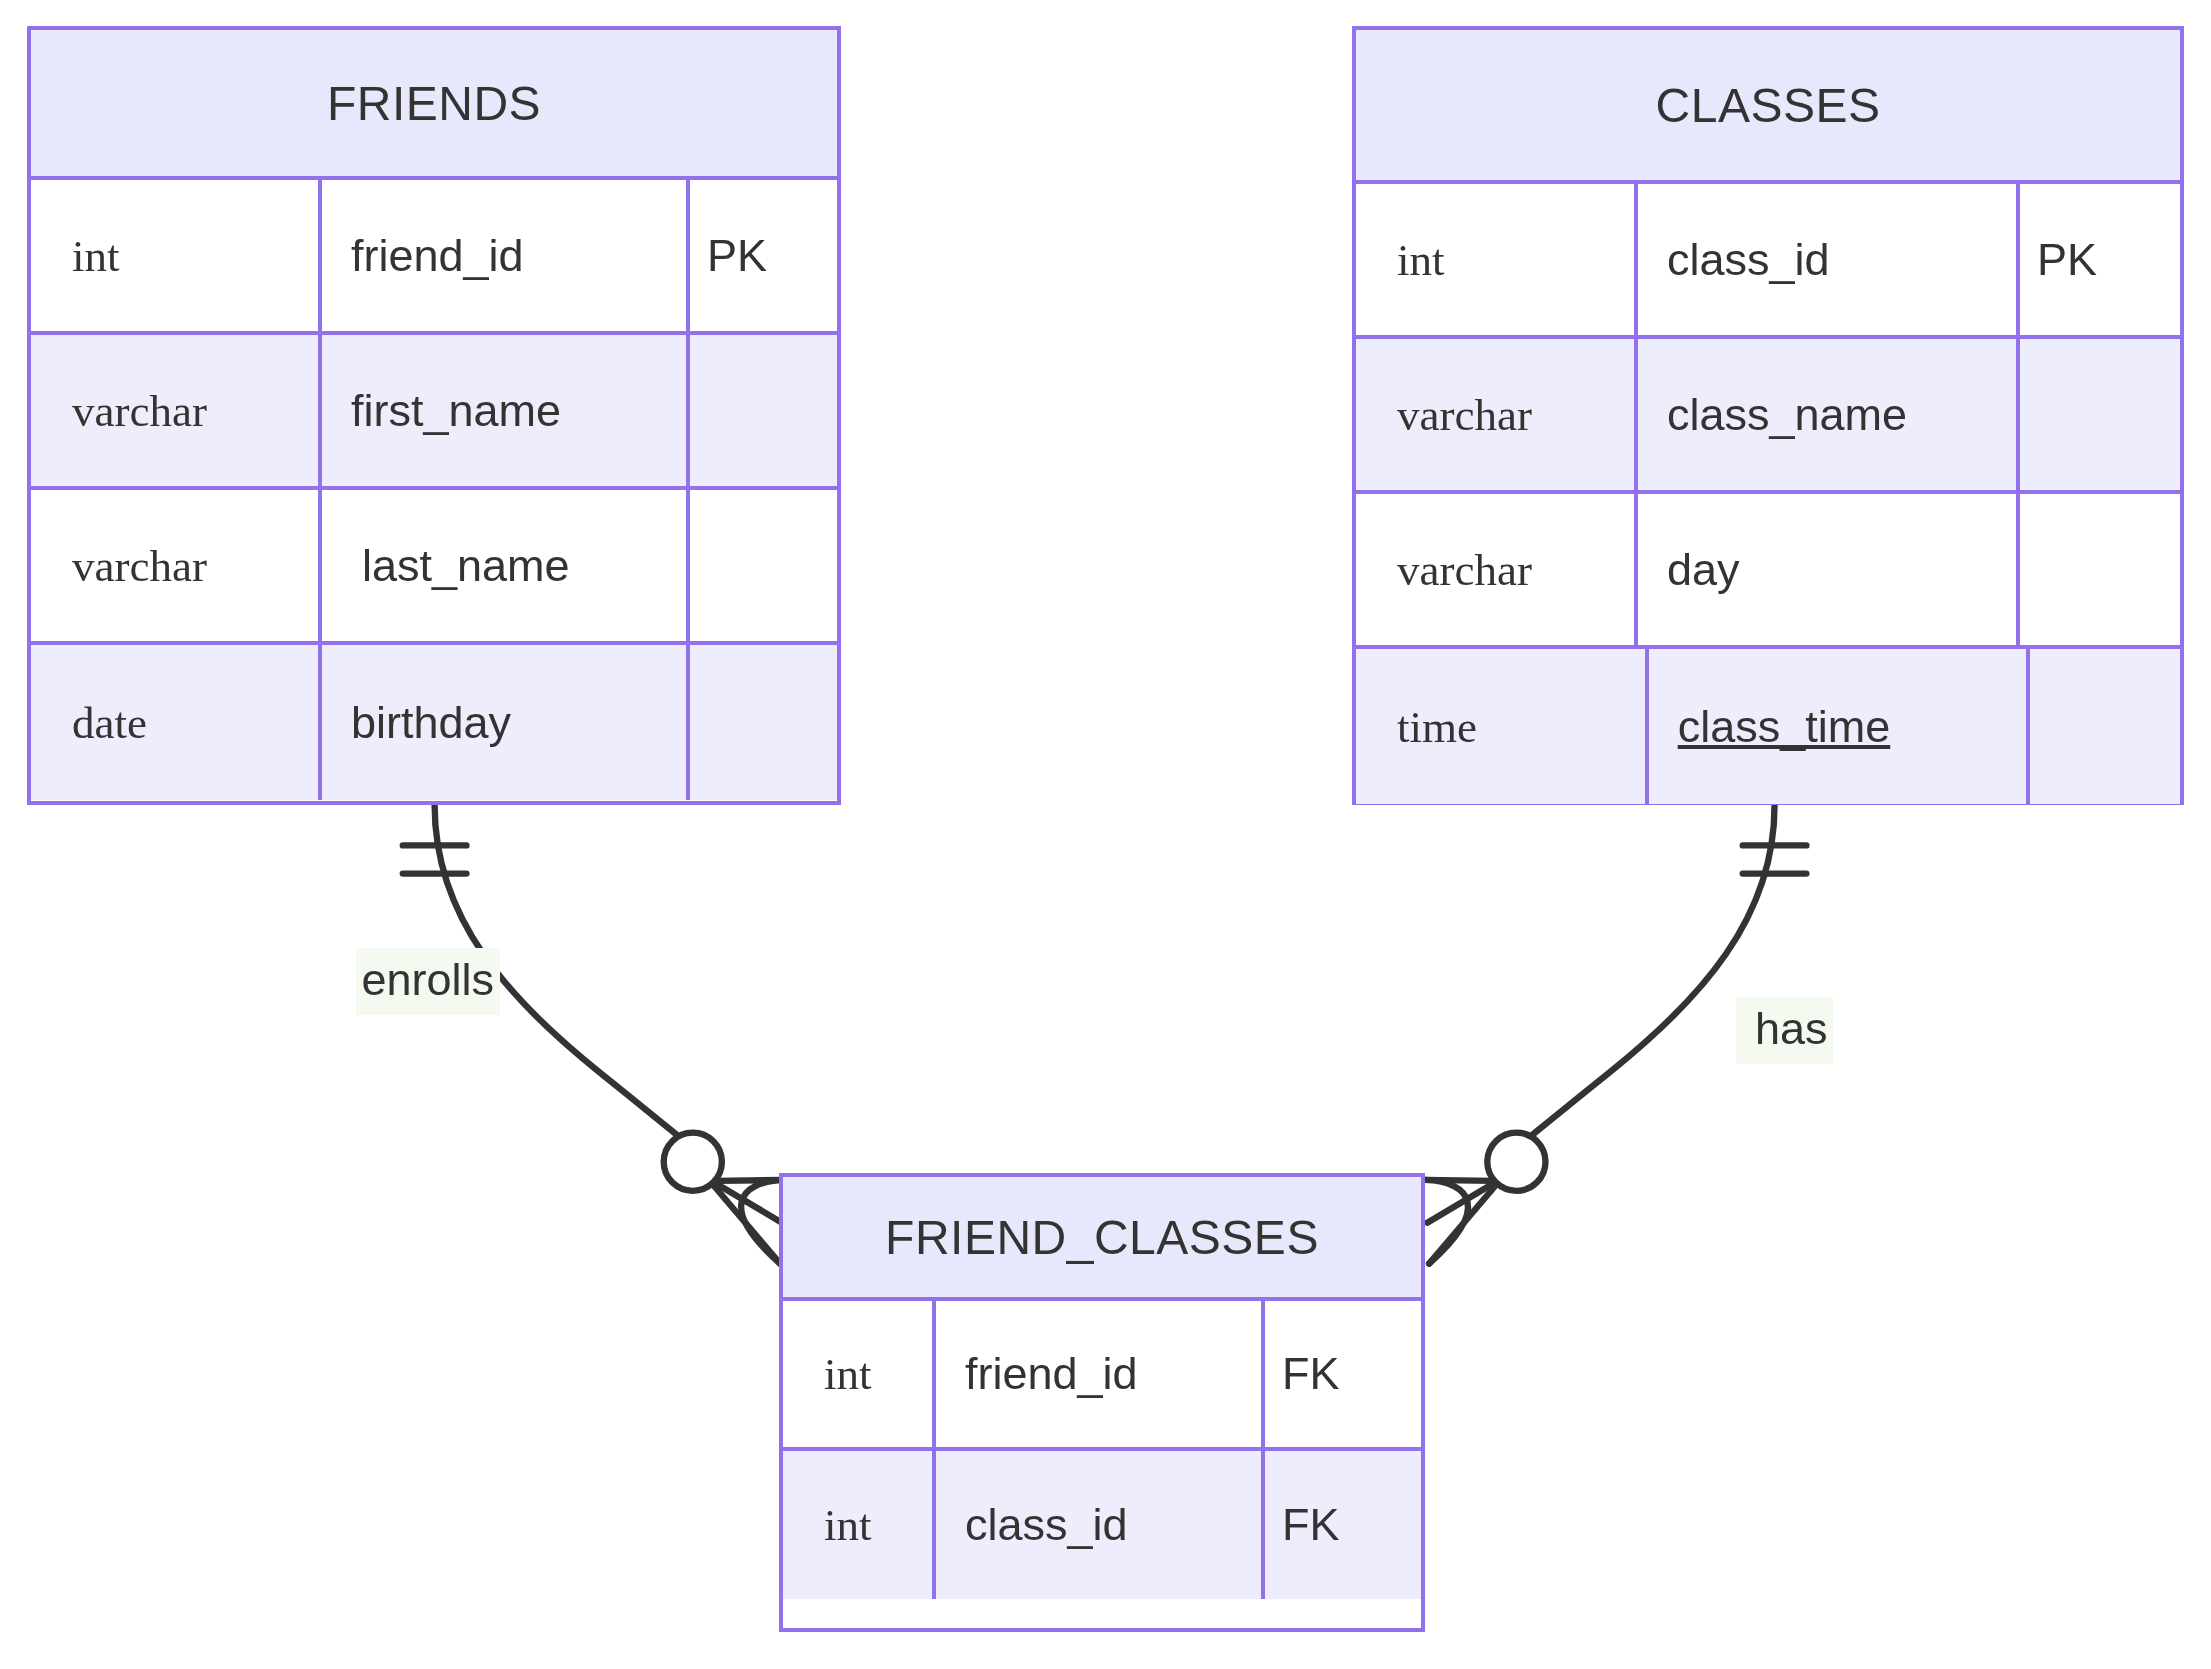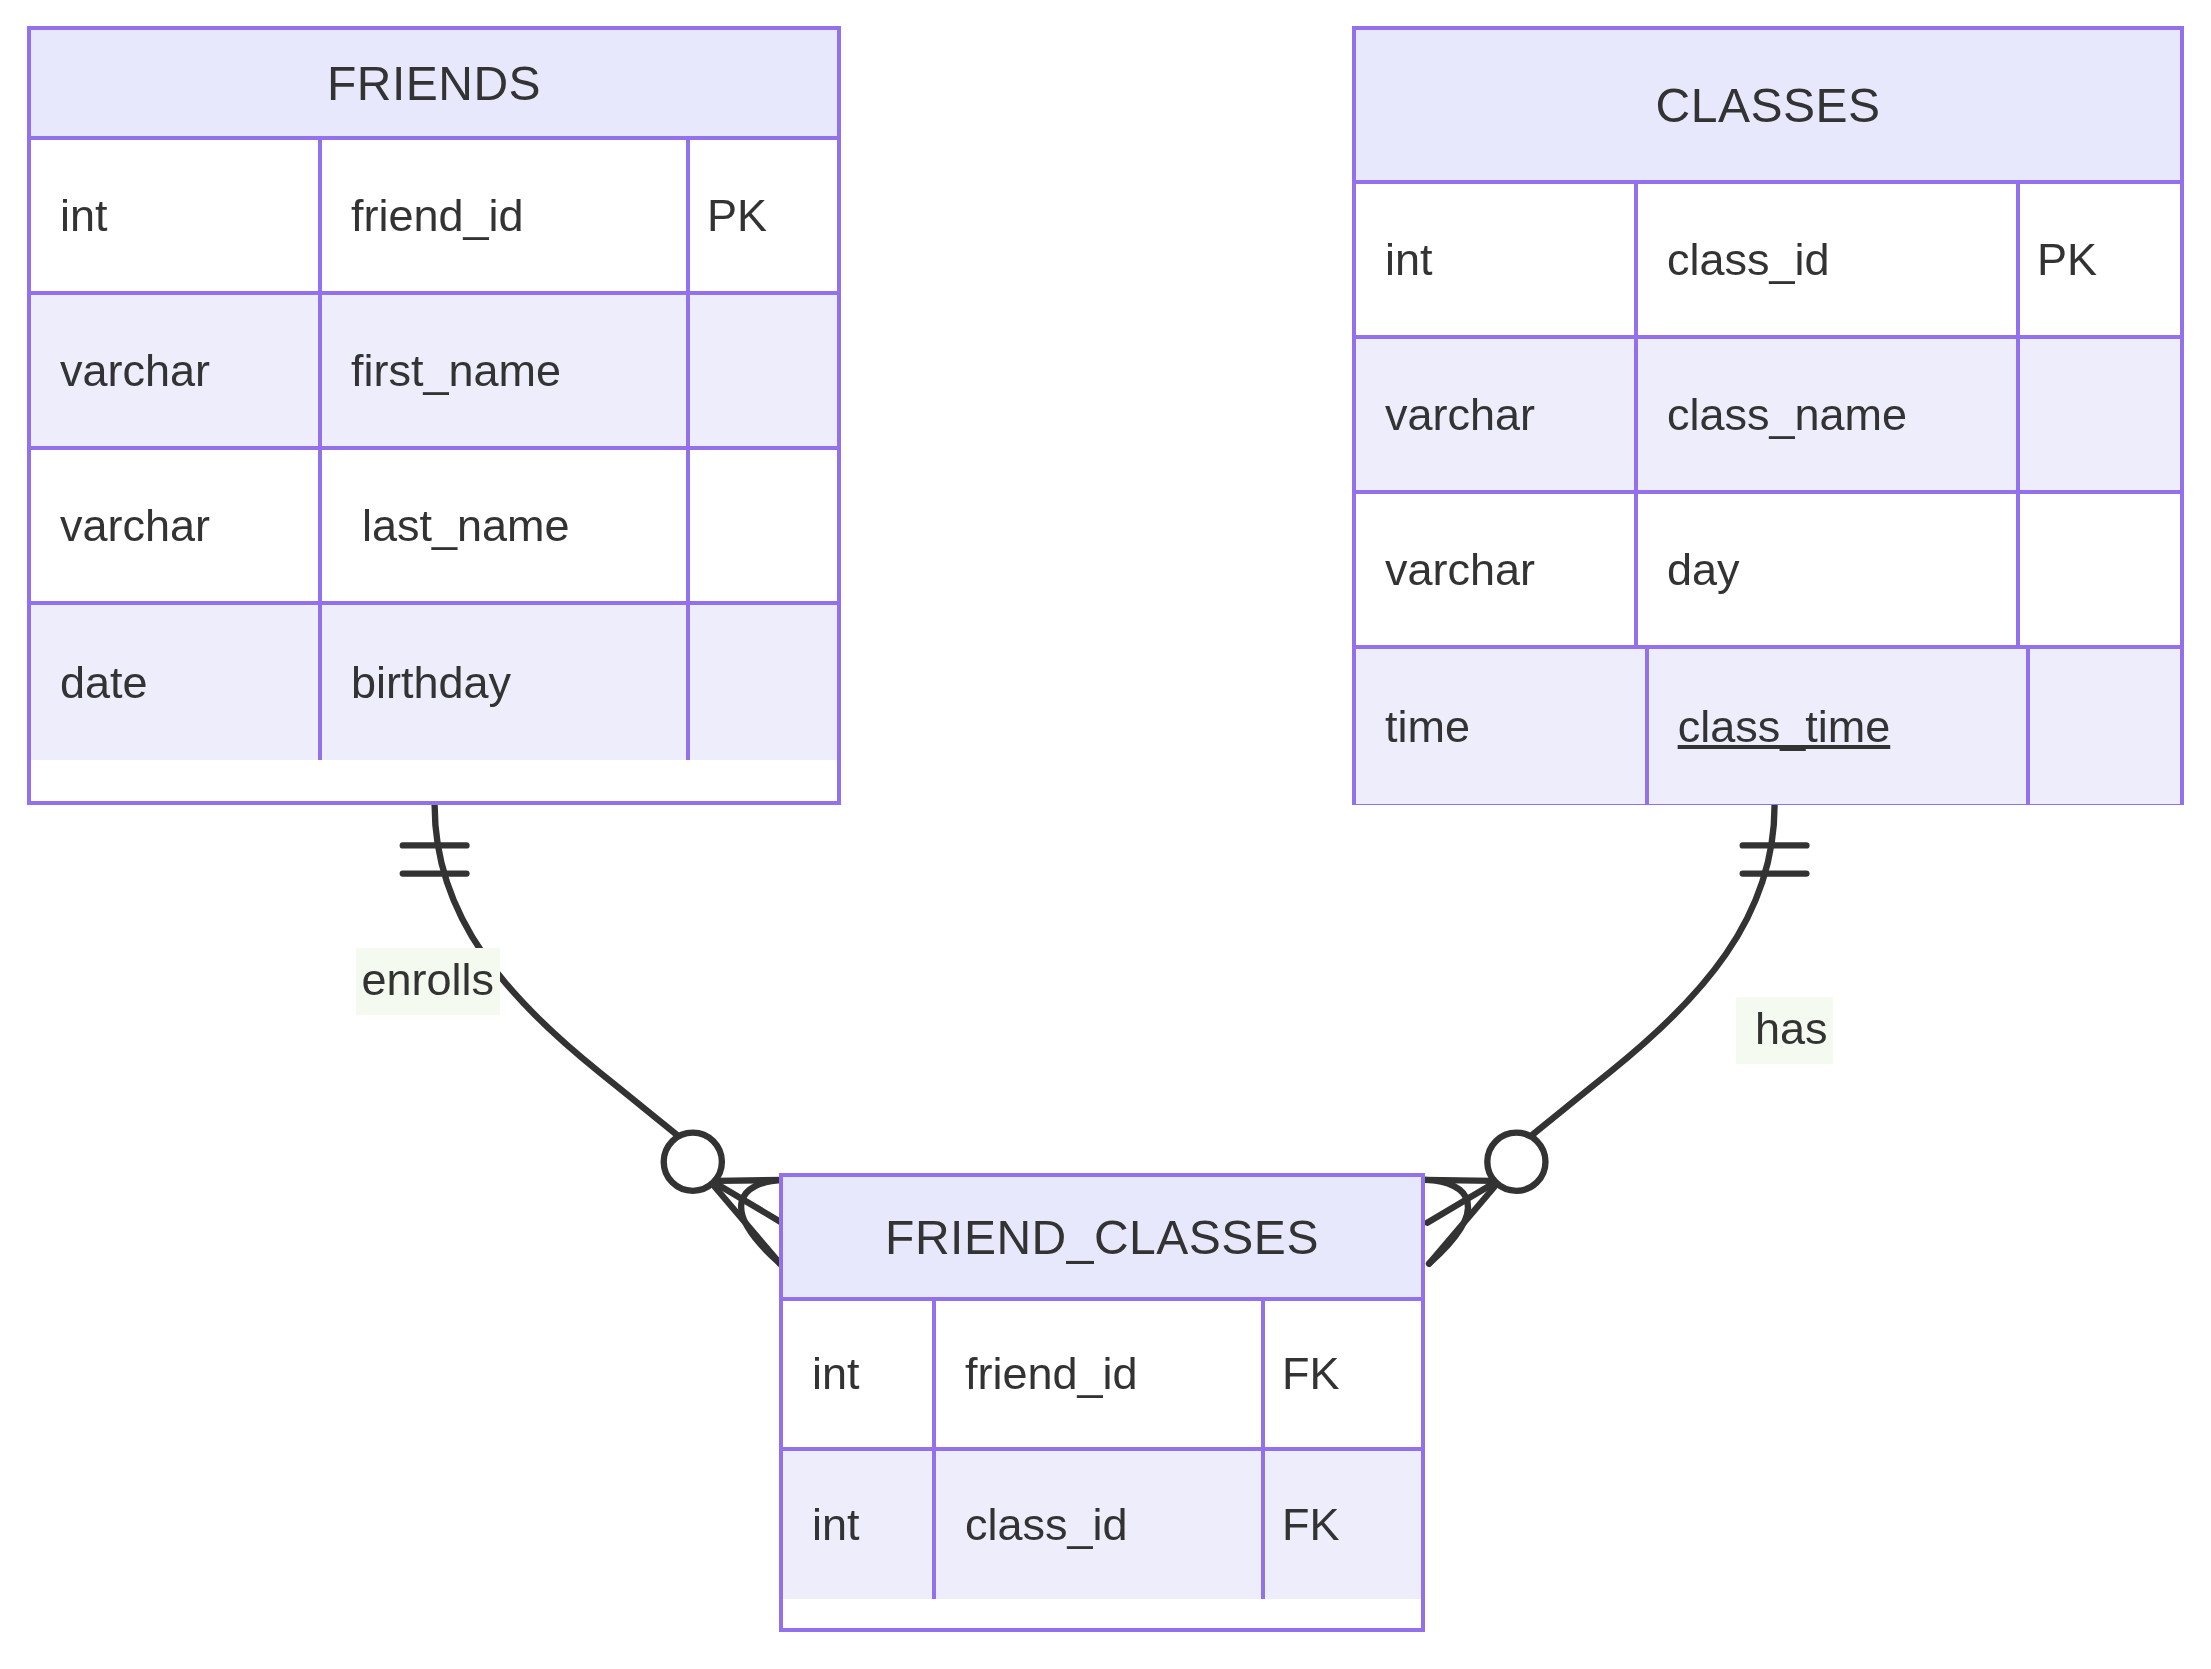--- a/index.html
+++ b/index.html
@@ -58,21 +58,21 @@
     display: flex;
     align-items: center;
     color: #333333;
     font-size: 45px;
     font-weight: 400;
     border-right: 4.5px solid #9370ec;
     overflow: hidden;
     white-space: nowrap;
   }
   .attr-cell:last-child { border-right: none; }
-  .attr-cell.c-type { padding-left: 29px; }
+  .attr-cell.c-type { padding-left: 41px; font-family: Liberation Serif, serif; }
   .attr-cell.c-name { padding-left: 29px; }
   .attr-cell.c-key  { padding-left: 17px; }
 
   
   .rel-label {
     position: absolute;
     background: #f4faef;
     color: #333333;
     font-size: 45px;
     font-weight: 400;
@@ -118,21 +118,21 @@
       <circle cx="1668" cy="1278" r="32" fill="#ffffff" stroke="#333333" stroke-width="7"></circle>
 
       <path d="M 1642 1299 L 1568 1298" fill="none" stroke="#333333" stroke-width="7" stroke-linecap="round"></path>
       <path d="M 1644 1301 L 1570 1345" fill="none" stroke="#333333" stroke-width="7" stroke-linecap="round"></path>
       <path d="M 1646 1303 L 1572 1390" fill="none" stroke="#333333" stroke-width="7" stroke-linecap="round"></path>
       <path d="M 1568 1298 C 1618 1300 1640 1330 1572 1390" fill="none" stroke="#333333" stroke-width="7" stroke-linecap="round"></path>
     </g>
   </svg>
 
   <div class="entity" style="left:27px; top:26px; width:814px; height:779px;">
-    <div class="entity-header" style="height:110px;">FRIENDS</div>
+    <div class="entity-header" style="height:150px;">FRIENDS</div>
 
     <div class="attr-row odd" style="height:155px;">
       <div class="attr-cell c-type" style="width:291px;">int</div>
       <div class="attr-cell c-name" style="width:368px;">friend_id</div>
       <div class="attr-cell c-key" style="width:145px;">PK</div>
     </div>
 
     <div class="attr-row even" style="height:155px;">
       <div class="attr-cell c-type" style="width:291px;">varchar</div>
       <div class="attr-cell c-name" style="width:368px;">first_name</div>

